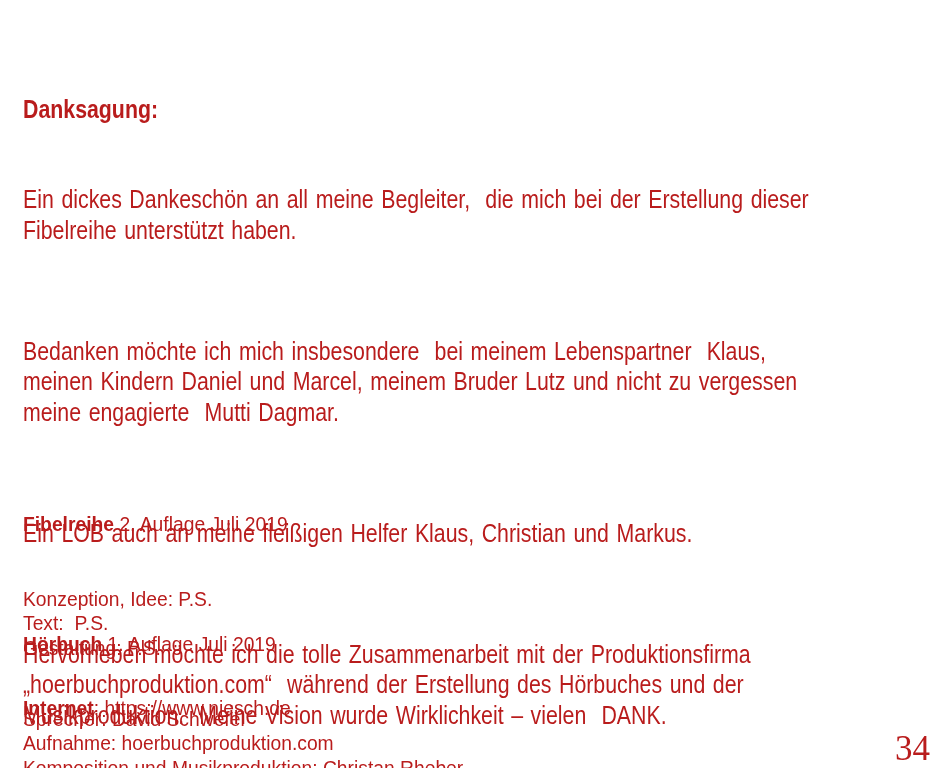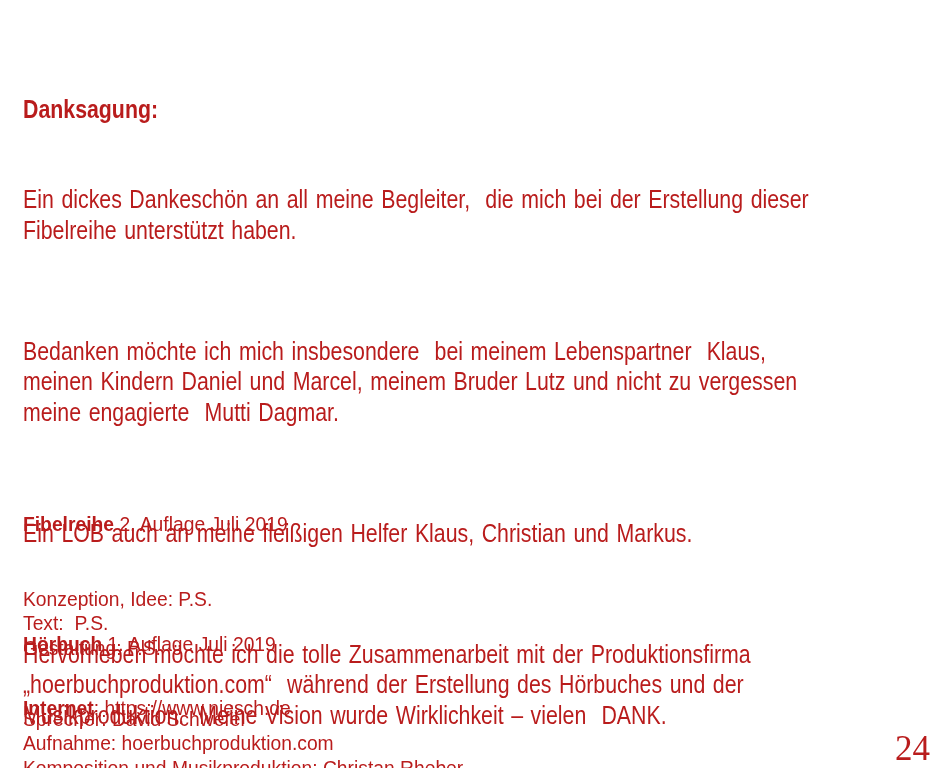--- a/index.html
+++ b/index.html
@@ -87,15 +87,15 @@
 
   <div class="colophon block-2">
     <div><span class="b">Hörbuch</span><span> 1. Auflage Juli 2019</span></div>
     <div>Sprecher: David Schwefel
 Aufnahme: hoerbuchproduktion.com
 Komposition und Musikproduktion: Christan Rheber</div>
   </div>
 
   <div class="internet-line"><span class="b">Internet</span><span>: https://www.niesch.de</span></div>
 
-  <div class="pagenum">24</div>
+  <div class="pagenum">34</div>
 
 </div>
 
 </body></html>

